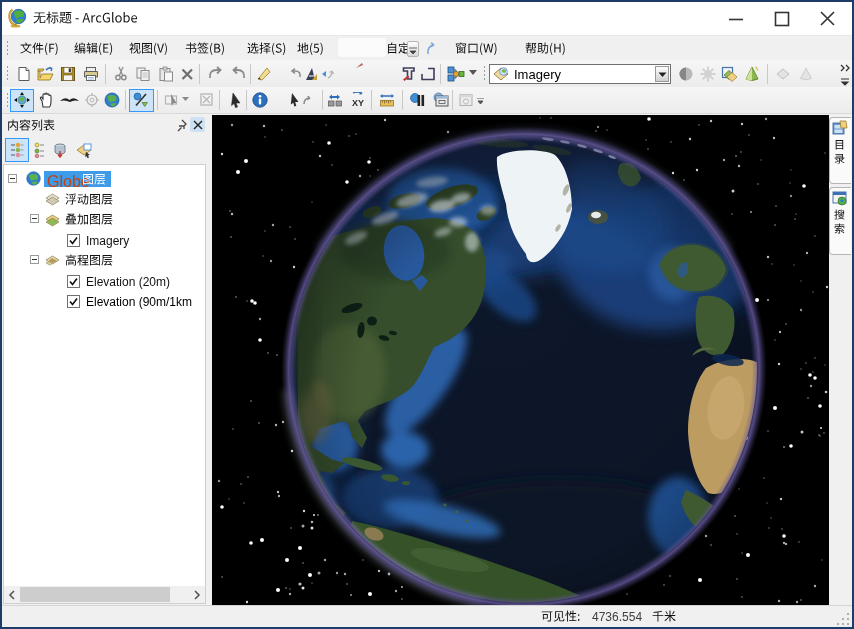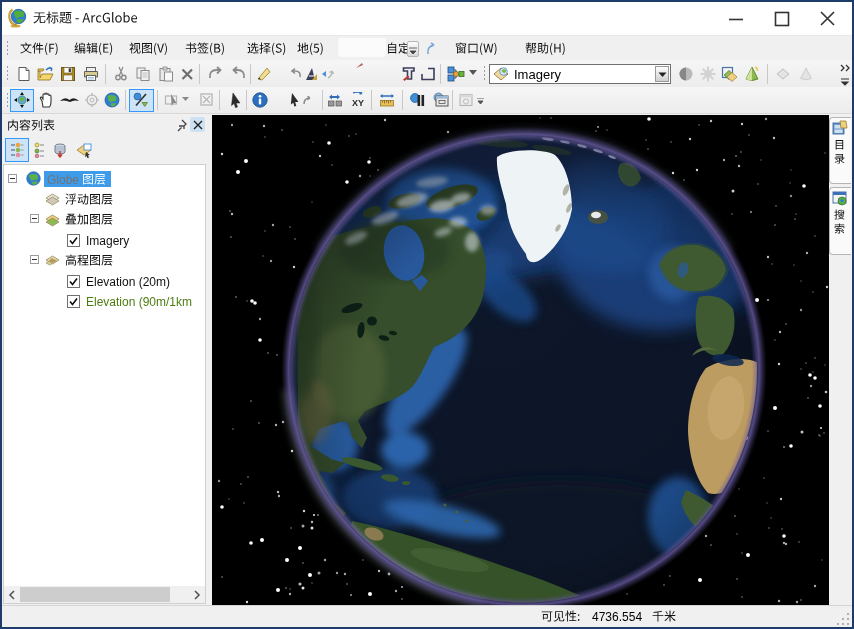--- a/index.html
+++ b/index.html
@@ -335,21 +335,21 @@
 <svg style="position:absolute;left:8px;top:174px" width="9" height="9">
     <rect x="0.5" y="0.5" width="8" height="8" fill="#fff" stroke="#9a9a9a"></rect>
     <path d="M2 4.5h5" stroke="#333" stroke-width="1"></path>
   </svg>
 <svg style="position:absolute;left:26px;top:171px" width="15" height="15">
     <circle cx="7.5" cy="7.5" r="6.8" fill="#2e7dd1" stroke="#1c5a9e" stroke-width="0.6"></circle>
     <path d="M3 4 Q7.5 1.8 11.5 4.3 Q13 7 10.5 9 Q7.5 8 6 10 Q3.5 8.5 3 4Z" fill="#5cb04a"></path>
     <path d="M5.5 11.5 Q9 10 12 11 Q10.5 13.5 8 14 Q6.5 13 5.5 11.5Z" fill="#5cb04a"></path>
   </svg>
 <div style="position:absolute;left:44px;top:171px;width:67px;height:16px;background:#3d9be9"></div>
-<div style="position:absolute;left:47px;top:173px;font-size:12px;color:#737373">Globe</div>
+<div style="position:absolute;left:47px;top:173px;font-size:16px;color:#c2410c">Globe</div>
 <svg style="position:absolute;left:82px;top:173px" width="26" height="16">
     <path d="M4.5 -3.3C5.5 -3.1 6.7 -2.7 7.4 -2.4L7.7 -3.0C7.1 -3.3 5.8 -3.7 4.9 -3.9ZM3.3 -1.8C5.0 -1.6 7.0 -1.1 8.2 -0.7L8.6 -1.4C7.4 -1.8 5.3 -2.3 3.7 -2.4ZM1.0 -9.6V1.0H1.9V0.5H10.1V1.0H11.0V-9.6ZM1.9 -0.3V-8.7H10.1V-0.3ZM5.0 -8.5C4.4 -7.5 3.3 -6.6 2.3 -6.0C2.5 -5.8 2.8 -5.6 2.9 -5.4C3.3 -5.7 3.7 -6.0 4.0 -6.3C4.4 -5.9 4.8 -5.5 5.3 -5.2C4.3 -4.7 3.2 -4.4 2.1 -4.2C2.2 -4.0 2.4 -3.6 2.5 -3.4C3.7 -3.7 5.0 -4.1 6.1 -4.8C7.1 -4.2 8.2 -3.8 9.4 -3.6C9.5 -3.8 9.7 -4.1 9.9 -4.2C8.8 -4.4 7.8 -4.8 6.8 -5.2C7.7 -5.8 8.5 -6.5 9.0 -7.3L8.5 -7.6L8.3 -7.5H5.2C5.4 -7.8 5.6 -8.0 5.7 -8.2ZM4.5 -6.8 4.6 -6.8H7.7C7.3 -6.4 6.7 -6.0 6.1 -5.6C5.5 -5.9 4.9 -6.3 4.5 -6.8Z M15.6 -5.5V-4.7H22.5V-5.5ZM14.5 -8.7H21.7V-7.3H14.5ZM13.6 -9.5V-6.0C13.6 -4.1 13.5 -1.4 12.4 0.5C12.6 0.6 13.0 0.8 13.2 0.9C14.3 -1.0 14.5 -4.0 14.5 -6.0V-6.5H22.6V-9.5ZM15.5 0.8C15.8 0.6 16.4 0.6 21.6 0.2C21.8 0.5 22.0 0.8 22.1 1.1L22.9 0.7C22.5 -0.1 21.7 -1.3 21.0 -2.3L20.2 -1.9C20.5 -1.5 20.9 -1.0 21.2 -0.5L16.6 -0.2C17.2 -0.9 17.8 -1.7 18.4 -2.6H23.3V-3.4H14.9V-2.6H17.3C16.7 -1.7 16.1 -0.9 15.8 -0.6C15.6 -0.3 15.3 -0.1 15.1 -0.1C15.2 0.2 15.4 0.6 15.5 0.8Z" transform="translate(0,10.6)" fill="#fff"></path>
   </svg>
 <svg style="position:absolute;left:45px;top:192px" width="15" height="14" viewBox="0 0 15 14">
     <path d="M1 6 L7.5 2 L14 6 L7.5 10 Z" fill="#e8e3d5" stroke="#8a7d4f" stroke-width="0.7"></path>
     <path d="M1 9 L7.5 5 L14 9 L7.5 13 Z" fill="#cfc8b5" stroke="#8a7d4f" stroke-width="0.7" opacity="0.95"></path>
   </svg>
 <svg style="position:absolute;left:65px;top:193px" width="50" height="16">
     <path d="M10.5 -10.1C9.0 -9.7 6.2 -9.4 4.0 -9.2C4.1 -9.0 4.2 -8.7 4.2 -8.5C6.5 -8.6 9.3 -8.9 11.0 -9.4ZM4.4 -8.0C4.7 -7.4 5.1 -6.6 5.2 -6.1L6.0 -6.4C5.8 -6.9 5.5 -7.7 5.1 -8.3ZM6.6 -8.2C6.8 -7.6 7.1 -6.7 7.2 -6.2L8.0 -6.5C7.9 -7.0 7.6 -7.8 7.4 -8.5ZM9.9 -8.7C9.6 -8.0 9.1 -7.0 8.7 -6.3L9.4 -6.0C9.8 -6.6 10.3 -7.6 10.7 -8.3ZM1.1 -9.3C1.8 -8.9 2.7 -8.3 3.2 -8.0L3.7 -8.7C3.2 -9.0 2.3 -9.6 1.6 -10.0ZM0.5 -6.1C1.2 -5.7 2.1 -5.1 2.7 -4.8L3.2 -5.5C2.7 -5.9 1.7 -6.4 0.9 -6.7ZM0.8 0.2 1.5 0.8C2.2 -0.3 3.0 -1.8 3.6 -3.1L2.9 -3.7C2.2 -2.3 1.4 -0.7 0.8 0.2ZM7.1 -3.7V-3.1H3.7V-2.3H7.1V-0.0C7.1 0.1 7.0 0.2 6.9 0.2C6.7 0.2 6.1 0.2 5.4 0.2C5.6 0.4 5.7 0.7 5.7 0.9C6.6 0.9 7.1 0.9 7.5 0.8C7.9 0.7 8.0 0.5 8.0 0.0V-2.3H11.2V-3.1H8.0V-3.5C8.8 -4.0 9.7 -4.8 10.3 -5.5L9.8 -6.0L9.6 -5.9H4.4V-5.1H8.8C8.3 -4.6 7.7 -4.1 7.1 -3.7Z M13.1 -9.1V-8.3H17.7V-9.1ZM19.8 -9.9C19.8 -9.0 19.8 -8.2 19.8 -7.3H18.1V-6.4H19.8C19.6 -3.7 19.1 -1.2 17.5 0.3C17.7 0.4 18.0 0.7 18.2 0.9C20.0 -0.7 20.5 -3.5 20.7 -6.4H22.4C22.3 -2.2 22.2 -0.6 21.8 -0.2C21.7 -0.1 21.6 -0.0 21.4 -0.0C21.1 -0.0 20.5 -0.0 19.8 -0.1C20.0 0.1 20.1 0.5 20.1 0.8C20.7 0.8 21.4 0.8 21.7 0.8C22.1 0.7 22.4 0.6 22.6 0.3C23.0 -0.2 23.2 -1.9 23.3 -6.9C23.3 -7.0 23.3 -7.3 23.3 -7.3H20.7C20.7 -8.2 20.7 -9.0 20.7 -9.9ZM13.1 -0.5 13.1 -0.5V-0.5C13.4 -0.7 13.8 -0.8 17.1 -1.6L17.4 -0.8L18.1 -1.0C17.9 -1.9 17.4 -3.3 16.9 -4.4L16.2 -4.2C16.4 -3.6 16.7 -3.0 16.9 -2.3L14.0 -1.7C14.5 -2.8 14.9 -4.2 15.2 -5.4H17.9V-6.2H12.6V-5.4H14.3C14.0 -4.0 13.5 -2.6 13.3 -2.2C13.1 -1.7 13.0 -1.4 12.8 -1.4C12.9 -1.1 13.0 -0.7 13.1 -0.5Z M28.5 -3.3C29.5 -3.1 30.7 -2.7 31.4 -2.4L31.7 -3.0C31.1 -3.3 29.8 -3.7 28.9 -3.9ZM27.3 -1.8C29.0 -1.6 31.0 -1.1 32.2 -0.7L32.6 -1.4C31.4 -1.8 29.3 -2.3 27.7 -2.4ZM25.0 -9.6V1.0H25.9V0.5H34.1V1.0H35.0V-9.6ZM25.9 -0.3V-8.7H34.1V-0.3ZM29.0 -8.5C28.4 -7.5 27.3 -6.6 26.3 -6.0C26.5 -5.8 26.8 -5.6 26.9 -5.4C27.3 -5.7 27.7 -6.0 28.0 -6.3C28.4 -5.9 28.8 -5.5 29.3 -5.2C28.3 -4.7 27.2 -4.4 26.1 -4.2C26.2 -4.0 26.4 -3.6 26.5 -3.4C27.7 -3.7 29.0 -4.1 30.1 -4.8C31.1 -4.2 32.2 -3.8 33.4 -3.6C33.5 -3.8 33.7 -4.1 33.9 -4.2C32.8 -4.4 31.8 -4.8 30.8 -5.2C31.7 -5.8 32.5 -6.5 33.0 -7.3L32.5 -7.6L32.3 -7.5H29.2C29.4 -7.8 29.6 -8.0 29.7 -8.2ZM28.5 -6.8 28.6 -6.8H31.7C31.3 -6.4 30.7 -6.0 30.1 -5.6C29.5 -5.9 28.9 -6.3 28.5 -6.8Z M39.6 -5.5V-4.7H46.5V-5.5ZM38.5 -8.7H45.7V-7.3H38.5ZM37.6 -9.5V-6.0C37.6 -4.1 37.5 -1.4 36.4 0.5C36.6 0.6 37.0 0.8 37.2 0.9C38.3 -1.0 38.5 -4.0 38.5 -6.0V-6.5H46.6V-9.5ZM39.5 0.8C39.8 0.6 40.4 0.6 45.6 0.2C45.8 0.5 46.0 0.8 46.1 1.1L46.9 0.7C46.5 -0.1 45.7 -1.3 45.0 -2.3L44.2 -1.9C44.5 -1.5 44.9 -1.0 45.2 -0.5L40.6 -0.2C41.2 -0.9 41.8 -1.7 42.4 -2.6H47.3V-3.4H38.9V-2.6H41.3C40.7 -1.7 40.1 -0.9 39.8 -0.6C39.6 -0.3 39.3 -0.1 39.1 -0.1C39.2 0.2 39.4 0.6 39.5 0.8Z" transform="translate(0,10.6)" fill="#111"></path>
   </svg>
@@ -383,21 +383,21 @@
   </svg>
 <svg style="position:absolute;left:67px;top:275px" width="13" height="13">
     <rect x="0.5" y="0.5" width="12" height="12" fill="#fff" stroke="#707070"></rect>
     <path d="M3 6.5 L5.5 9.5 L10 3.5" stroke="#111" stroke-width="1.6" fill="none"></path>
   </svg>
 <div style="position:absolute;left:86px;top:275px;font-size:12px;color:#111">Elevation (20m)</div>
 <svg style="position:absolute;left:67px;top:295px" width="13" height="13">
     <rect x="0.5" y="0.5" width="12" height="12" fill="#fff" stroke="#707070"></rect>
     <path d="M3 6.5 L5.5 9.5 L10 3.5" stroke="#111" stroke-width="1.6" fill="none"></path>
   </svg>
-<div style="position:absolute;left:86px;top:295px;font-size:12px;color:#4d7c0f">Elevation (90m/1km</div>
+<div style="position:absolute;left:86px;top:295px;font-size:12px;color:#000000">Elevation (90m/1km</div>
 <div class="abs" style="left:4px;top:586px;width:201px;height:17px;background:#f0f0f0"></div>
 <svg class="abs" style="left:8px;top:590px" width="8" height="10">
     <path d="M6 1 L2 5 L6 9" stroke="#555" stroke-width="1.6" fill="none"></path>
   </svg>
 <svg class="abs" style="left:193px;top:590px" width="8" height="10">
     <path d="M2 1 L6 5 L2 9" stroke="#555" stroke-width="1.6" fill="none"></path>
   </svg>
 <div class="abs" style="left:20px;top:587px;width:150px;height:15px;background:#cdcdcd"></div>
 
 <svg style="position:absolute;left:212px;top:115px" width="618" height="490" viewBox="212 115 618 490">
@@ -786,21 +786,21 @@
 <svg style="position:absolute;left:834px;top:209px" width="13" height="14">
     <path d="M1.8 -9.2V-7.0H0.5V-6.2H1.8V-3.9L0.4 -3.4L0.6 -2.6L1.8 -3.1V-0.1C1.8 0.0 1.8 0.0 1.6 0.0C1.5 0.0 1.1 0.0 0.7 0.0C0.8 0.3 0.9 0.6 0.9 0.8C1.6 0.8 2.0 0.8 2.3 0.7C2.5 0.5 2.6 0.3 2.6 -0.1V-3.4L3.8 -3.8L3.7 -4.6L2.6 -4.2V-6.2H3.7V-7.0H2.6V-9.2ZM4.2 -3.2V-2.5H4.7L4.6 -2.5C5.0 -1.7 5.7 -1.1 6.4 -0.6C5.5 -0.2 4.4 0.1 3.3 0.2C3.5 0.4 3.6 0.7 3.7 0.9C4.9 0.7 6.1 0.4 7.2 -0.1C8.0 0.3 9.0 0.6 10.1 0.9C10.2 0.6 10.4 0.3 10.6 0.2C9.6 0.0 8.7 -0.2 7.9 -0.6C8.8 -1.2 9.6 -2.0 10.0 -3.0L9.5 -3.2L9.4 -3.2H7.5V-4.3H10.1V-8.3H8.0V-7.7H9.3V-6.6H8.0V-6.0H9.3V-4.9H7.5V-9.3H6.8V-4.9H5.0V-6.0H6.2V-6.6H5.0V-7.6C5.6 -7.8 6.2 -8.0 6.7 -8.3L6.1 -8.8C5.7 -8.6 4.9 -8.3 4.3 -8.1V-4.3H6.8V-3.2ZM8.9 -2.5C8.5 -1.9 7.9 -1.4 7.2 -1.0C6.4 -1.4 5.8 -1.9 5.4 -2.5Z" transform="translate(0,9.7)" fill="#111"></path>
   </svg>
 <svg style="position:absolute;left:834px;top:223px" width="13" height="14">
     <path d="M7.0 -1.1C7.9 -0.6 9.1 0.1 9.6 0.6L10.3 0.2C9.7 -0.4 8.5 -1.1 7.6 -1.6ZM3.2 -1.5C2.6 -0.9 1.6 -0.3 0.7 0.1C0.9 0.3 1.2 0.5 1.3 0.7C2.2 0.2 3.2 -0.5 3.9 -1.2ZM2.1 -3.5C2.3 -3.6 2.6 -3.6 4.6 -3.8C3.7 -3.3 3.0 -3.0 2.6 -2.9C2.0 -2.6 1.5 -2.4 1.1 -2.4C1.2 -2.2 1.3 -1.8 1.3 -1.7C1.6 -1.8 2.1 -1.8 5.3 -2.0V-0.1C5.3 0.0 5.2 0.1 5.0 0.1C4.9 0.1 4.3 0.1 3.6 0.1C3.7 0.3 3.9 0.6 3.9 0.8C4.7 0.8 5.3 0.8 5.6 0.7C6.0 0.6 6.1 0.4 6.1 -0.1V-2.1L8.8 -2.2C9.1 -1.9 9.3 -1.6 9.5 -1.4L10.1 -1.8C9.7 -2.4 8.7 -3.3 7.9 -4.0L7.3 -3.6C7.6 -3.4 7.9 -3.1 8.2 -2.8L3.4 -2.6C4.9 -3.1 6.5 -3.9 8.0 -4.8L7.4 -5.3C6.9 -5.0 6.4 -4.7 5.9 -4.4L3.4 -4.2C4.2 -4.6 4.9 -5.1 5.6 -5.6L5.3 -5.8H9.5V-4.5H10.3V-6.5H5.9V-7.5H10.2V-8.3H5.9V-9.3H5.1V-8.3H0.8V-7.5H5.1V-6.5H0.7V-4.5H1.5V-5.8H4.8C4.0 -5.2 3.0 -4.7 2.7 -4.5C2.4 -4.4 2.1 -4.3 1.9 -4.2C2.0 -4.0 2.1 -3.7 2.1 -3.5Z" transform="translate(0,9.7)" fill="#111"></path>
   </svg>
 <div class="abs" style="left:2px;top:605px;width:850px;height:22px;background:#f0f0f0;border-top:1px solid #d5d5d5"></div>
 <svg style="position:absolute;left:541px;top:610px" width="41" height="16">
     <path d="M0.7 -9.2V-8.3H9.0V-0.3C9.0 -0.1 8.9 -0.0 8.6 0.0C8.3 0.0 7.3 0.0 6.4 -0.0C6.5 0.2 6.7 0.7 6.8 0.9C7.9 0.9 8.8 0.9 9.3 0.8C9.7 0.6 9.9 0.3 9.9 -0.3V-8.3H11.4V-9.2ZM2.8 -5.7H5.9V-2.9H2.8ZM1.9 -6.6V-1.1H2.8V-2.1H6.8V-6.6Z M18.2 -3.6V-0.6C18.2 0.4 18.6 0.7 19.7 0.7C20.0 0.7 21.6 0.7 21.9 0.7C23.0 0.7 23.2 0.2 23.4 -1.7C23.1 -1.7 22.7 -1.9 22.5 -2.0C22.5 -0.4 22.4 -0.2 21.8 -0.2C21.5 -0.2 20.1 -0.2 19.8 -0.2C19.2 -0.2 19.1 -0.2 19.1 -0.6V-3.6ZM17.4 -7.4C17.3 -3.1 17.2 -0.8 12.6 0.2C12.7 0.4 13.0 0.7 13.1 1.0C17.9 -0.2 18.2 -2.8 18.4 -7.4ZM14.1 -9.4V-2.5H15.1V-8.5H20.9V-2.5H21.8V-9.4Z M26.1 -10.1V0.9H27.0V-10.1ZM25.0 -7.8C24.9 -6.8 24.7 -5.5 24.3 -4.7L25.0 -4.5C25.4 -5.3 25.6 -6.7 25.6 -7.7ZM27.0 -7.9C27.4 -7.2 27.8 -6.3 27.9 -5.8L28.5 -6.1C28.4 -6.6 28.0 -7.5 27.7 -8.1ZM28.0 -0.3V0.5H35.4V-0.3H32.4V-3.3H34.8V-4.2H32.4V-6.7H35.1V-7.5H32.4V-10.0H31.5V-7.5H30.0C30.1 -8.1 30.3 -8.8 30.4 -9.4L29.5 -9.5C29.2 -7.9 28.8 -6.3 28.1 -5.2C28.3 -5.1 28.7 -4.9 28.9 -4.8C29.2 -5.3 29.4 -6.0 29.7 -6.7H31.5V-4.2H28.9V-3.3H31.5V-0.3Z M37.7 -4.7C38.1 -4.7 38.5 -5.0 38.5 -5.5C38.5 -6.0 38.1 -6.4 37.7 -6.4C37.2 -6.4 36.9 -6.0 36.9 -5.5C36.9 -5.0 37.2 -4.7 37.7 -4.7ZM37.7 0.2C38.1 0.2 38.5 -0.2 38.5 -0.7C38.5 -1.2 38.1 -1.5 37.7 -1.5C37.2 -1.5 36.9 -1.2 36.9 -0.7C36.9 -0.2 37.2 0.2 37.7 0.2Z" transform="translate(0,10.6)" fill="#111"></path>
   </svg>
-<div class="abs" style="left:592px;top:610px;font-size:12px;color:#000000">4736.554</div>
+<div class="abs" style="left:592px;top:610px;font-size:12px;color:#404040">4736.554</div>
 <svg style="position:absolute;left:652px;top:610px" width="26" height="16">
     <path d="M9.5 -9.9C7.6 -9.3 4.2 -8.8 1.3 -8.6C1.4 -8.4 1.5 -8.0 1.5 -7.8C2.8 -7.9 4.2 -8.0 5.5 -8.2V-5.3H0.6V-4.5H5.5V1.0H6.4V-4.5H11.4V-5.3H6.4V-8.4C7.8 -8.6 9.2 -8.9 10.2 -9.2Z M21.8 -9.5C21.3 -8.5 20.6 -7.2 20.0 -6.5L20.8 -6.1C21.4 -6.9 22.1 -8.1 22.7 -9.1ZM13.4 -9.0C14.1 -8.1 14.8 -7.0 15.0 -6.2L15.9 -6.6C15.6 -7.4 14.9 -8.5 14.2 -9.4ZM17.5 -10.1V-5.5H12.7V-4.6H16.8C15.8 -2.9 14.0 -1.2 12.4 -0.3C12.6 -0.2 12.9 0.2 13.1 0.4C14.7 -0.6 16.4 -2.3 17.5 -4.1V1.0H18.5V-4.2C19.6 -2.4 21.3 -0.6 22.9 0.3C23.1 0.1 23.4 -0.3 23.6 -0.5C22.0 -1.3 20.3 -2.9 19.2 -4.6H23.3V-5.5H18.5V-10.1Z" transform="translate(0,10.6)" fill="#111"></path>
   </svg>
 <svg class="abs" style="left:836px;top:612px" width="14" height="14">
     <circle cx="12" cy="2" r="1" fill="#9a9a9a"></circle>
     <circle cx="12" cy="7" r="1" fill="#9a9a9a"></circle>
     <circle cx="12" cy="12" r="1" fill="#9a9a9a"></circle>
     <circle cx="7" cy="7" r="1" fill="#9a9a9a"></circle>
     <circle cx="7" cy="12" r="1" fill="#9a9a9a"></circle>
     <circle cx="2" cy="12" r="1" fill="#9a9a9a"></circle>

